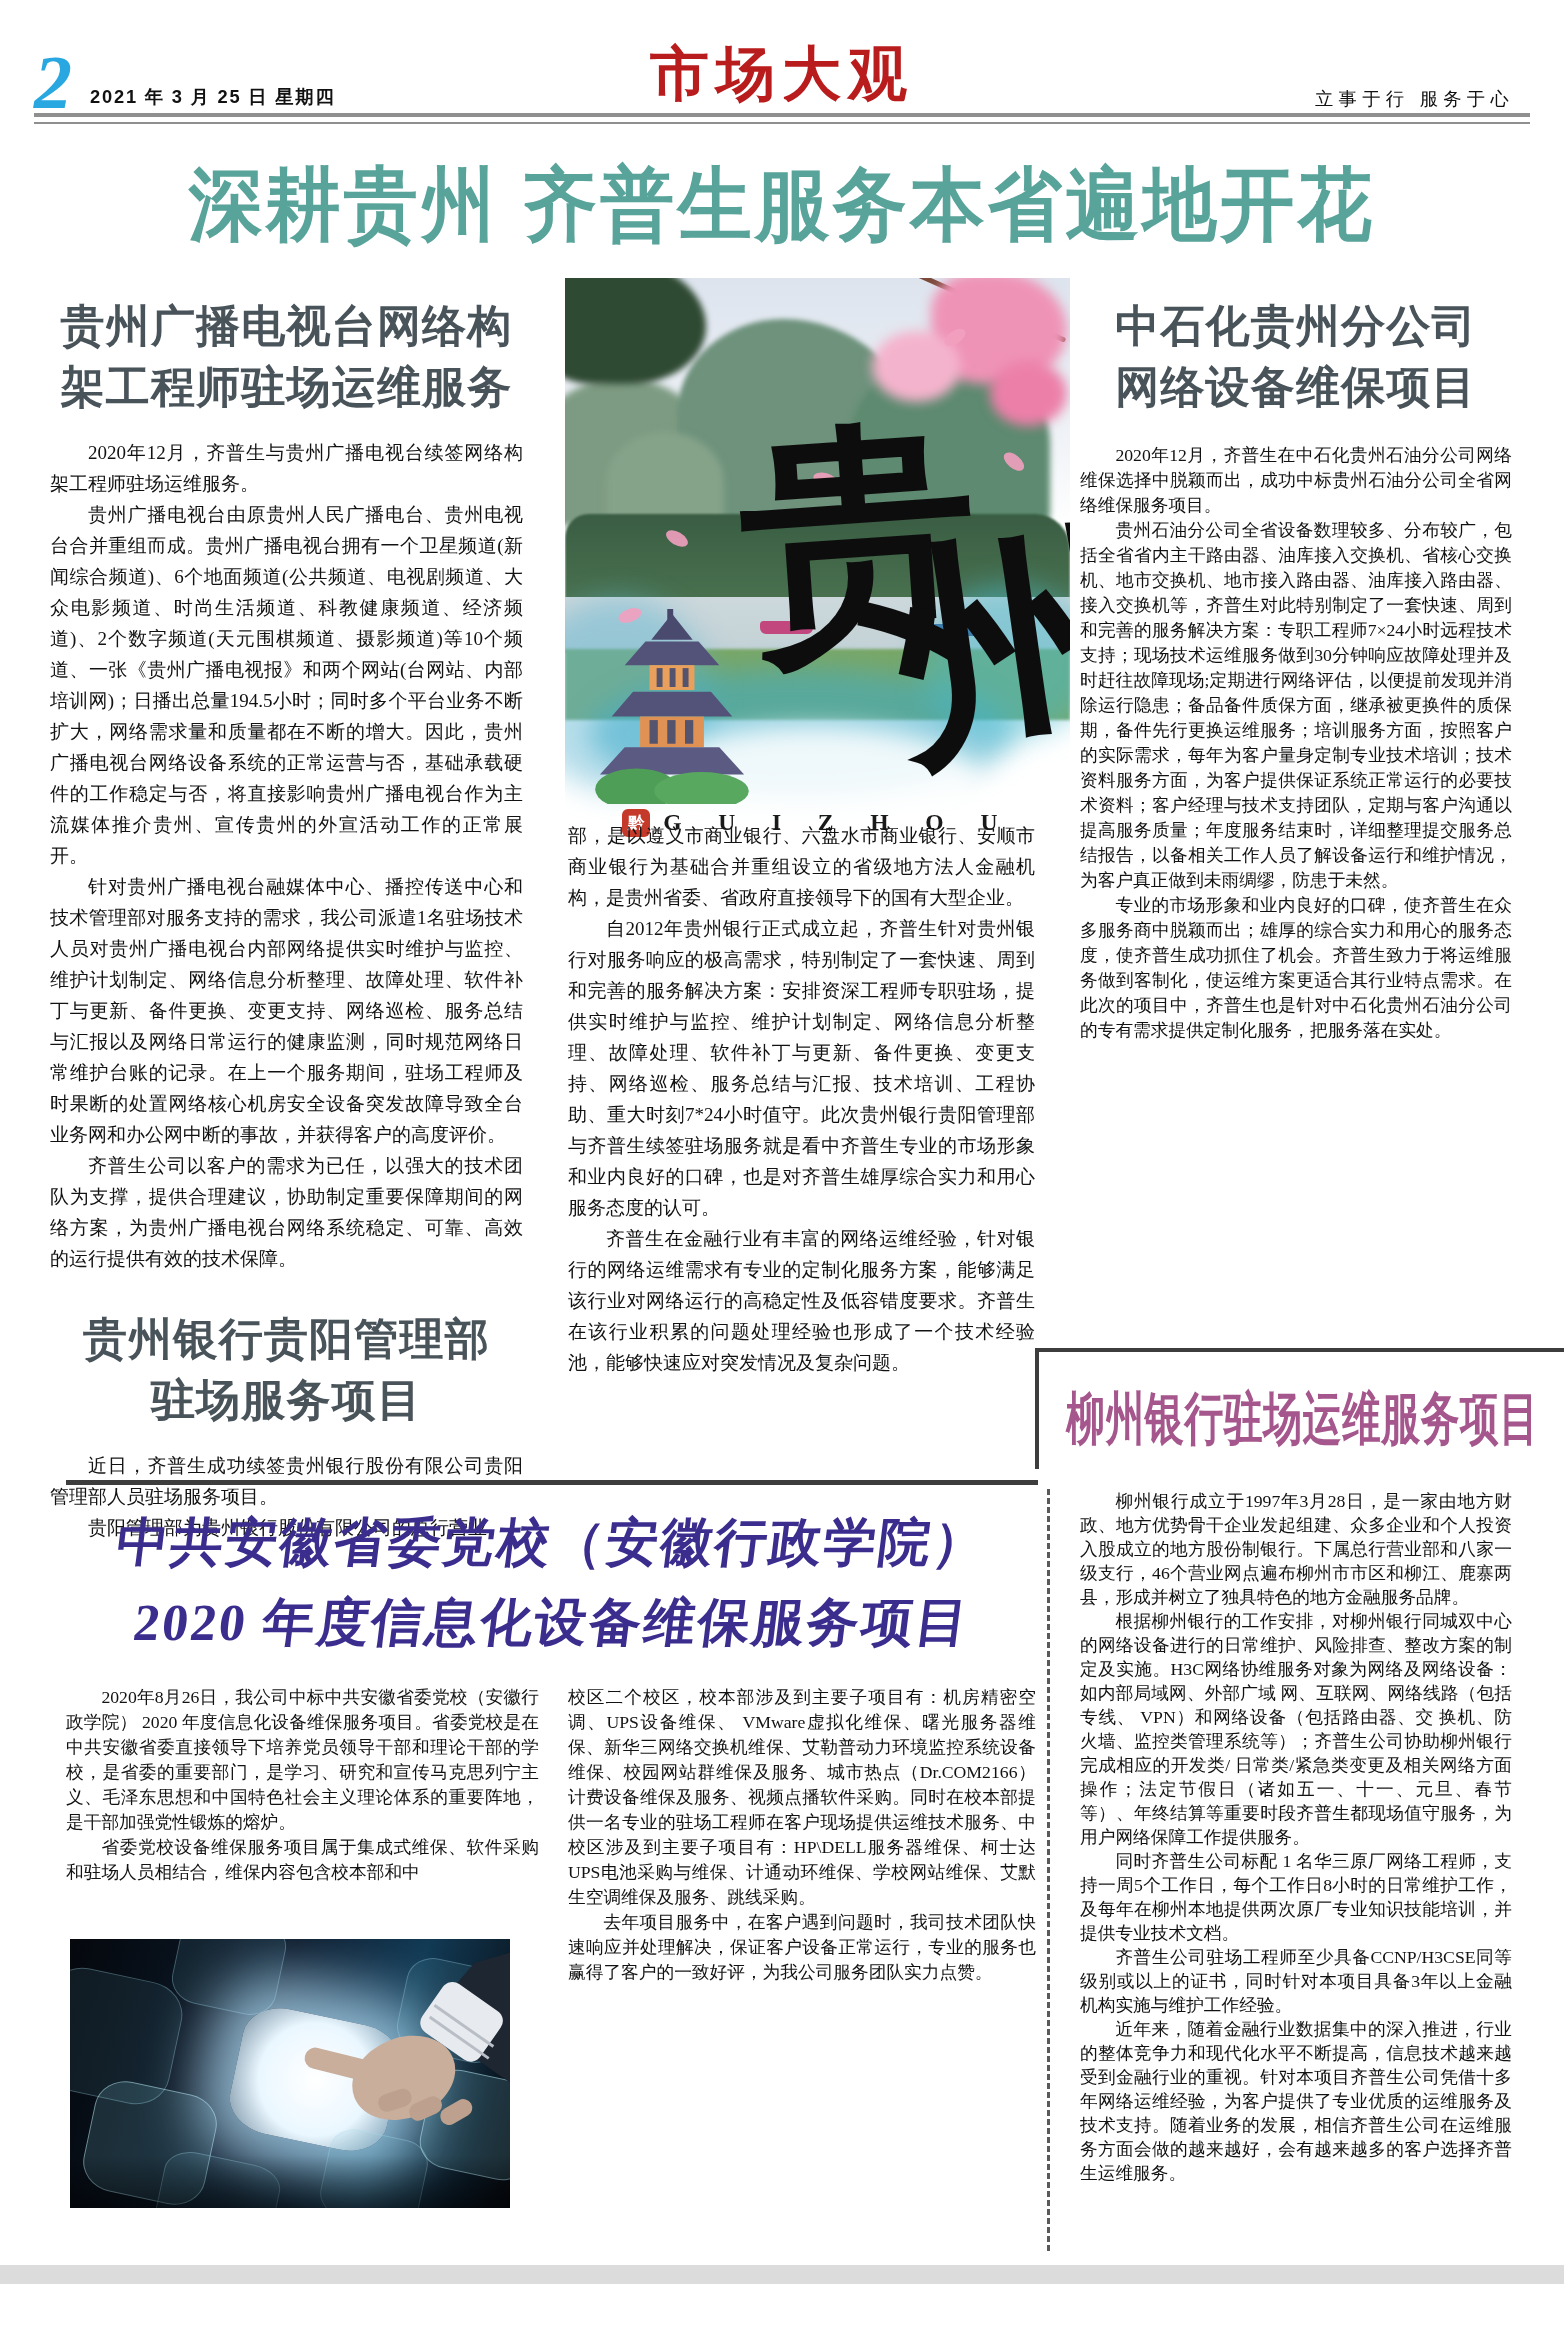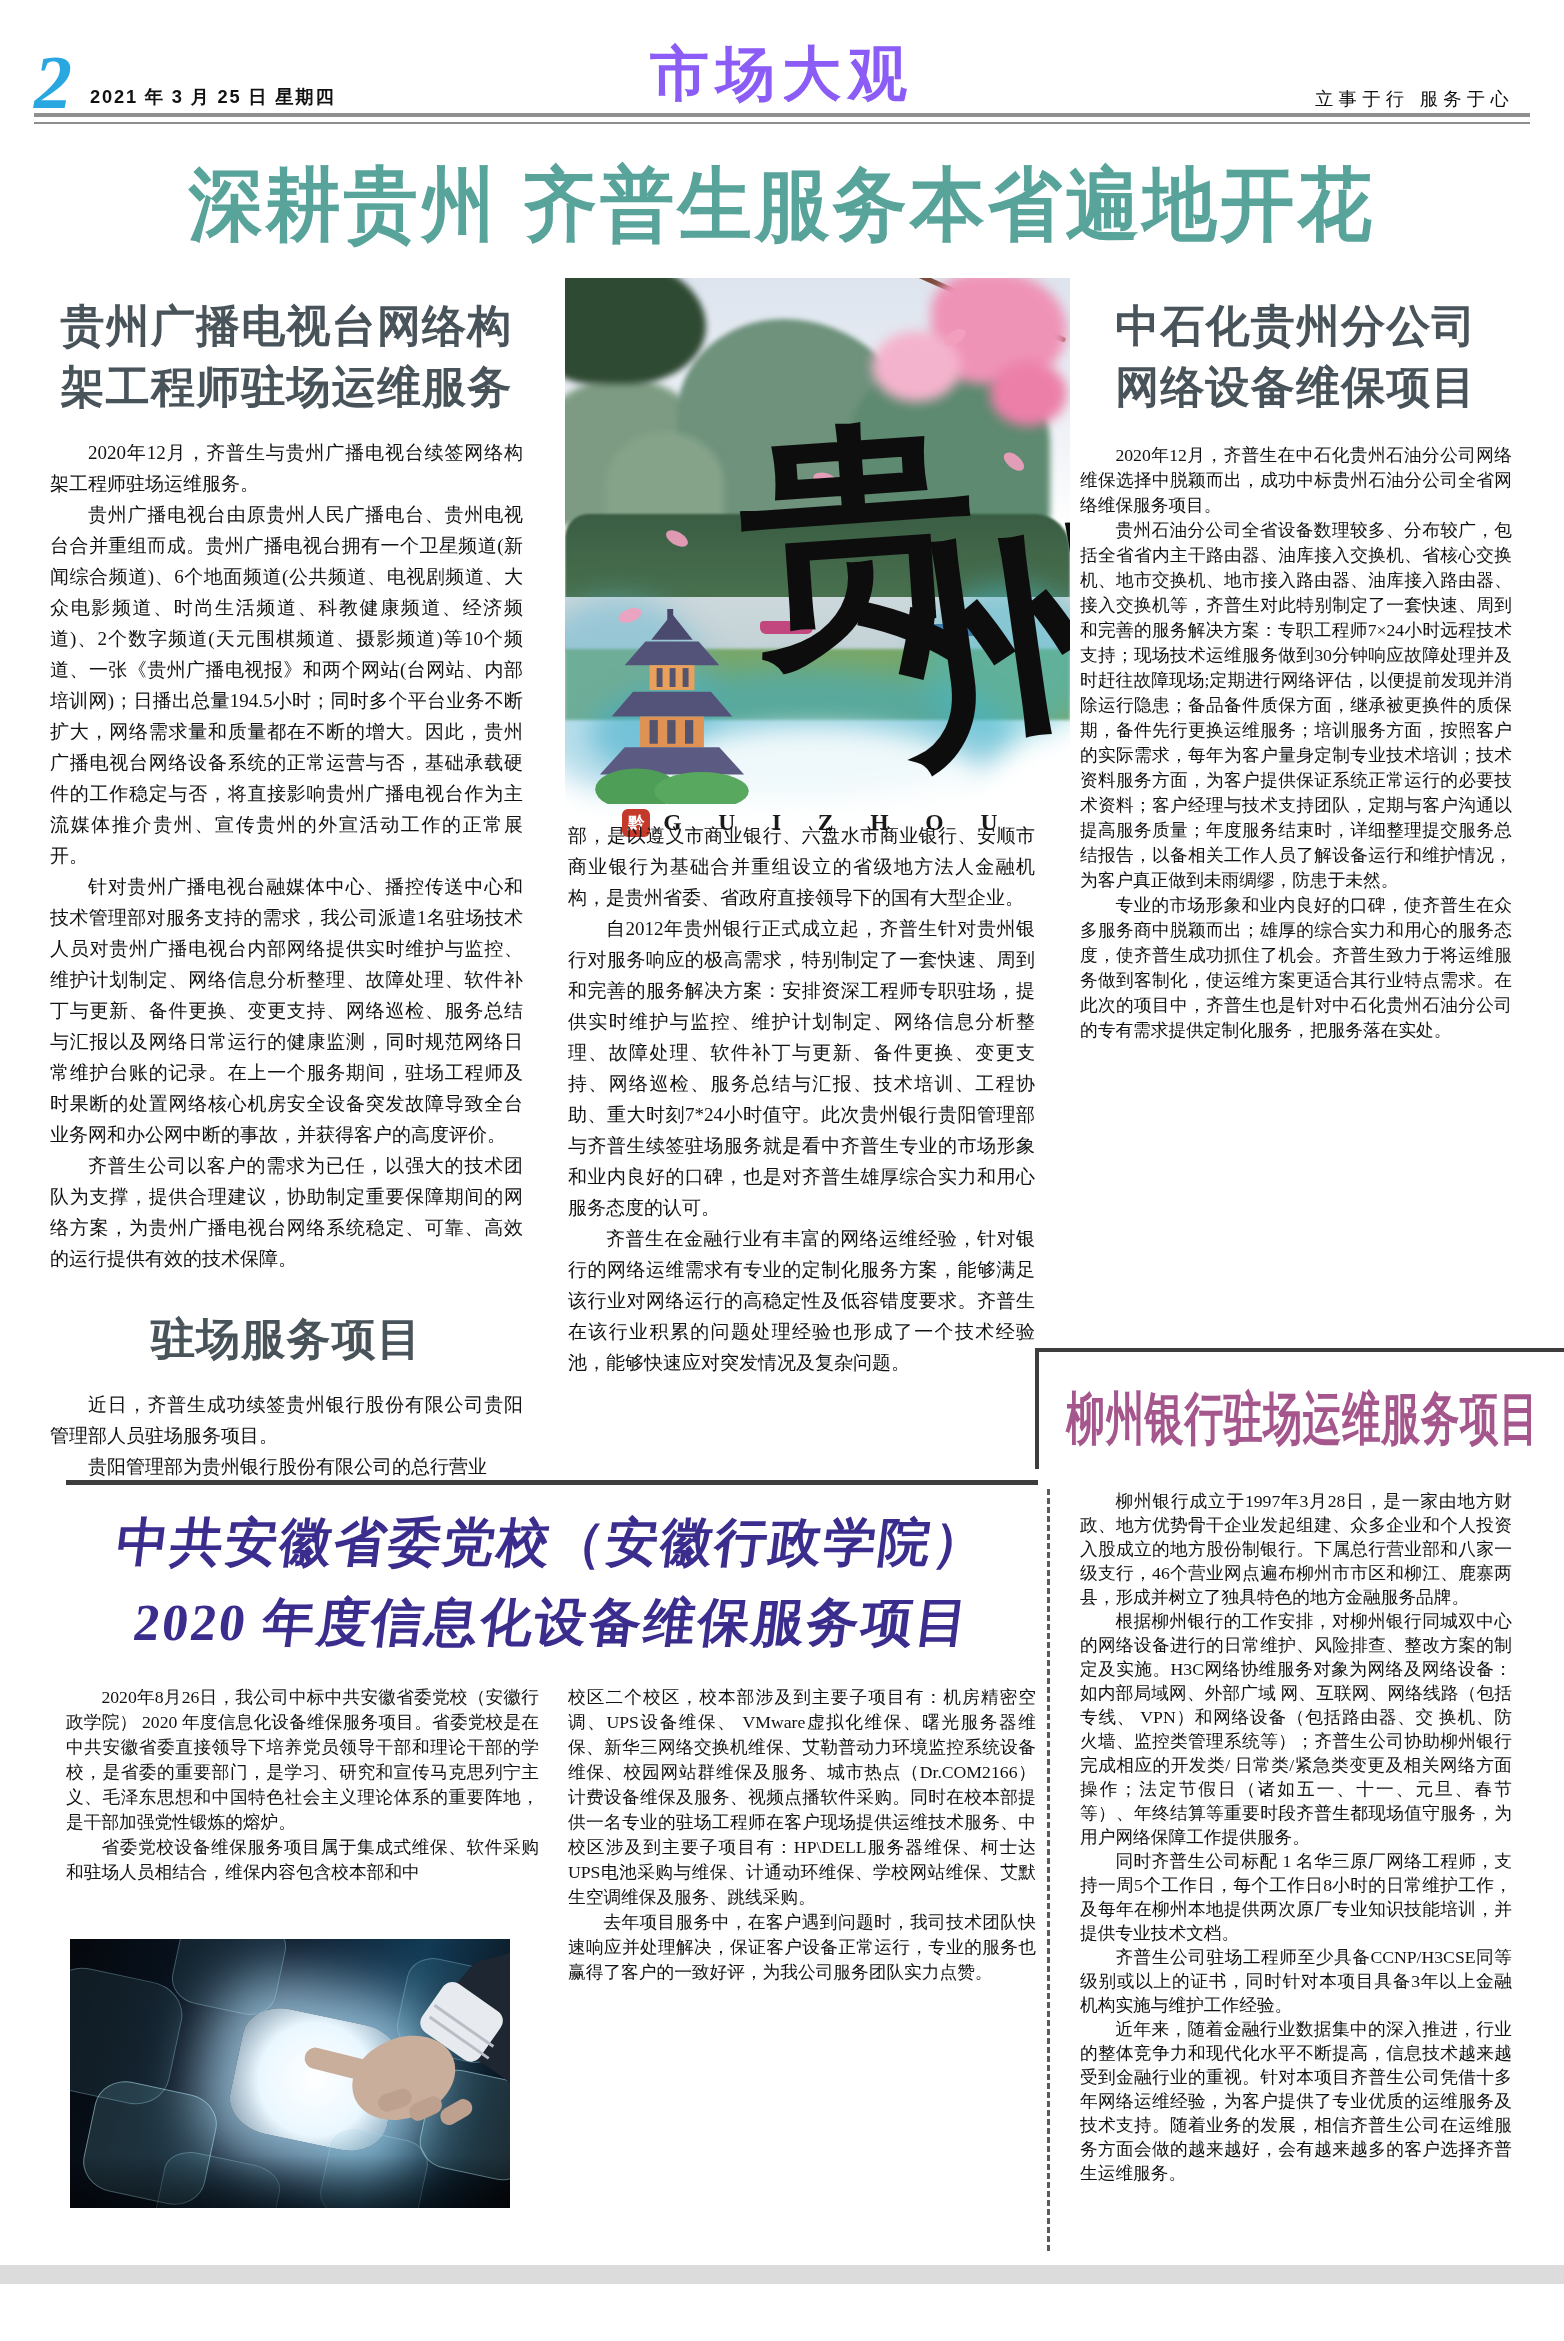--- a/index.html
+++ b/index.html
@@ -14,21 +14,21 @@
     position:absolute; left:34px; top:44px; font-size:76px; line-height:1;
     font-style:italic; font-weight:bold; color:#29a7e0;
     font-family:"Liberation Serif","DejaVu Serif",serif;
   }
   .edition-date {
     position:absolute; left:90px; top:84px; font-size:18.3px; letter-spacing:1.8px;
     font-family:"Liberation Sans","DejaVu Sans",sans-serif; font-weight:600; color:#111;
   }
   .masthead {
     position:absolute; left:50%; transform:translateX(-50%); top:35px;
-    font-size:59px; font-weight:900; color:#8b5cf6; letter-spacing:7px;
+    font-size:59px; font-weight:900; color:#b91c1c; letter-spacing:7px;
     font-family:"Liberation Serif","DejaVu Serif",serif;
   }
   .slogan {
     position:absolute; right:50px; top:86px; font-size:18.3px; letter-spacing:5.3px;
     font-family:"Liberation Sans","DejaVu Sans",sans-serif; font-weight:500; color:#111;
   }
   .hrule1 { position:absolute; left:34px; right:34px; top:113px; height:4.1px; background:#8f8f8f; }
   .hrule2 { position:absolute; left:34px; right:34px; top:122px; height:2.4px; background:#8f8f8f; }
 
   
@@ -159,20 +159,21 @@
       <div>贵州广播电视台网络构</div>
       <div>架工程师驻场运维服务</div>
     </div>
     <div class="txt">
       <p>2020年12月，齐普生与贵州广播电视台续签网络构架工程师驻场运维服务。</p>
       <p>贵州广播电视台由原贵州人民广播电台、贵州电视台合并重组而成。贵州广播电视台拥有一个卫星频道(新闻综合频道)、6个地面频道(公共频道、电视剧频道、大众电影频道、时尚生活频道、科教健康频道、经济频道)、2个数字频道(天元围棋频道、摄影频道)等10个频道、一张《贵州广播电视报》和两个网站(台网站、内部培训网)；日播出总量194.5小时；同时多个平台业务不断扩大，网络需求量和质量都在不断的增大。因此，贵州广播电视台网络设备系统的正常运营与否，基础承载硬件的工作稳定与否，将直接影响贵州广播电视台作为主流媒体推介贵州、宣传贵州的外宣活动工作的正常展开。</p>
       <p>针对贵州广播电视台融媒体中心、播控传送中心和技术管理部对服务支持的需求，我公司派遣1名驻场技术人员对贵州广播电视台内部网络提供实时维护与监控、维护计划制定、网络信息分析整理、故障处理、软件补丁与更新、备件更换、变更支持、网络巡检、服务总结与汇报以及网络日常运行的健康监测，同时规范网络日常维护台账的记录。在上一个服务期间，驻场工程师及时果断的处置网络核心机房安全设备突发故障导致全台业务网和办公网中断的事故，并获得客户的高度评价。</p>
       <p>齐普生公司以客户的需求为已任，以强大的技术团队为支撑，提供合理建议，协助制定重要保障期间的网络方案，为贵州广播电视台网络系统稳定、可靠、高效的运行提供有效的技术保障。</p>
     </div>
     <div class="art-title" id="gzbank-title">
+      <div>贵州银行贵阳管理部</div>
       <div>驻场服务项目</div>
     </div>
     <div class="txt">
       <p>近日，齐普生成功续签贵州银行股份有限公司贵阳管理部人员驻场服务项目。</p>
       <p>贵阳管理部为贵州银行股份有限公司的总行营业</p>
     </div>
   </div>
 
   <div class="gz-art">
     <div class="blob gz-sky"></div>

